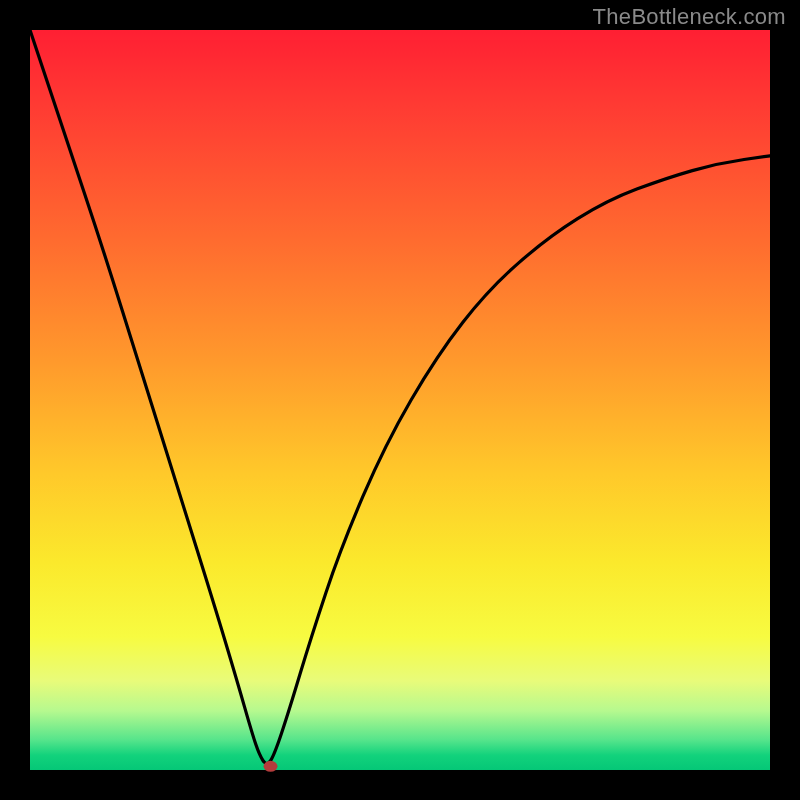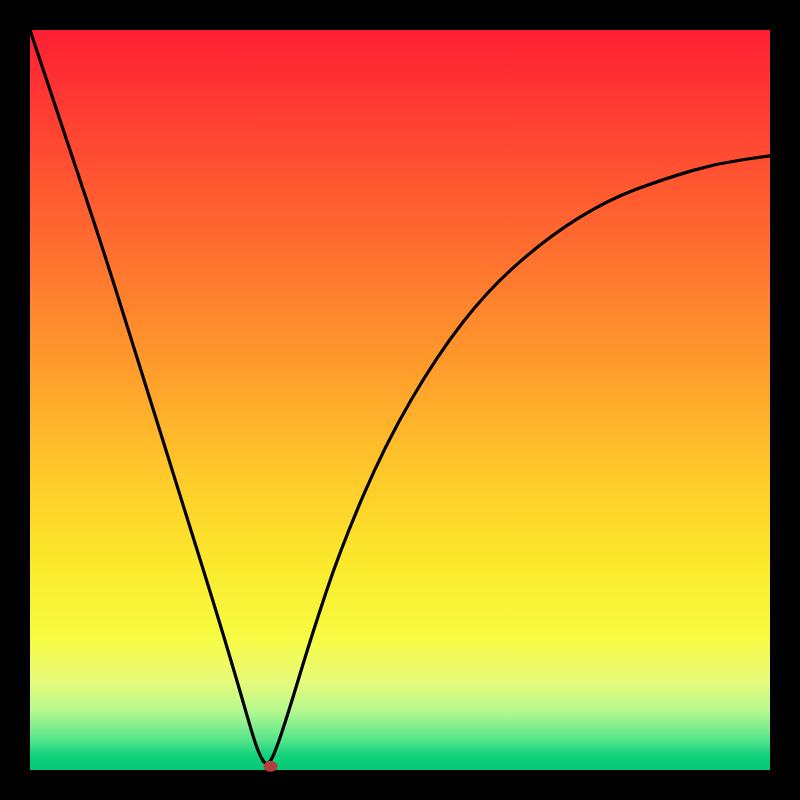--- a/index.html
+++ b/index.html
@@ -67,20 +67,21 @@
   }
   .marker {
     fill: #b43c3c;
     stroke: none;
   }
 </style>
 </head>
 <body>
 
 <div class="frame">
+  <div class="attribution">TheBottleneck.com</div>
 
   <div class="plot-area">
     <svg class="curve" viewBox="0 0 740 740" preserveAspectRatio="none">
       <path id="curve-path" class="curve-path" d="M 0.00 0.00 Q 0.00 0.00 18.50 55.50 Q 37.00 111.00 55.50 166.50 Q 74.00 222.00 92.50 281.20 Q 111.00 340.40 129.50 399.60 Q 148.00 458.80 166.50 518.00 Q 185.00 577.20 196.10 614.20 Q 207.20 651.20 214.60 677.10 Q 222.00 703.00 225.70 714.10 Q 229.40 725.20 233.10 730.75 Q 236.80 736.30 240.50 730.75 Q 244.20 725.20 251.60 703.00 Q 259.00 680.80 270.10 643.80 Q 281.20 606.80 296.00 562.40 Q 310.80 518.00 333.00 466.20 Q 355.20 414.40 381.10 370.00 Q 407.00 325.60 432.90 292.30 Q 458.80 259.00 488.40 233.10 Q 518.00 207.20 547.60 188.70 Q 577.20 170.20 606.80 159.10 Q 636.40 148.00 662.30 140.60 Q 688.20 133.20 714.10 129.50 T 740.00 125.80"></path>
       <ellipse id="marker-dot" class="marker" cx="240.50" cy="736.30" rx="7" ry="5.5"></ellipse>
     </svg>
   </div>
 </div>
 
 </body></html>

